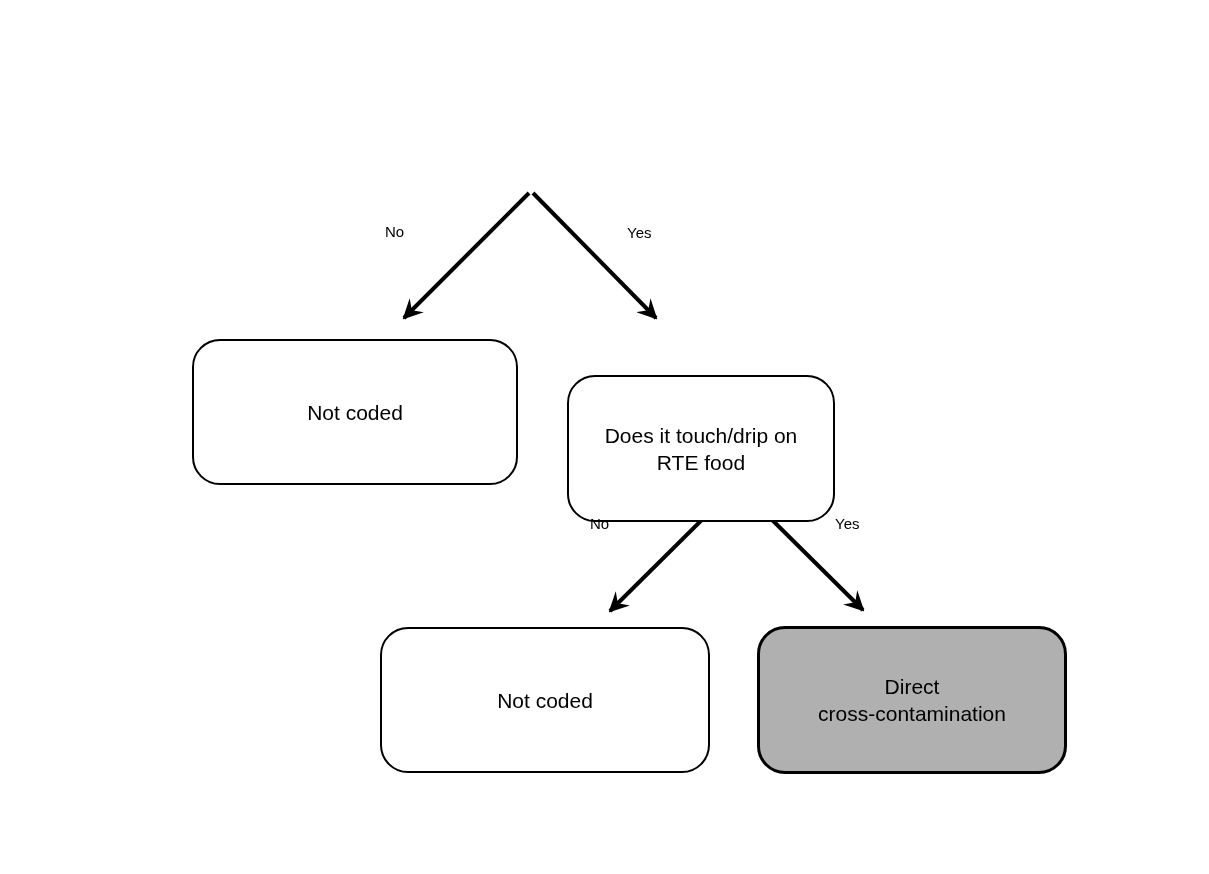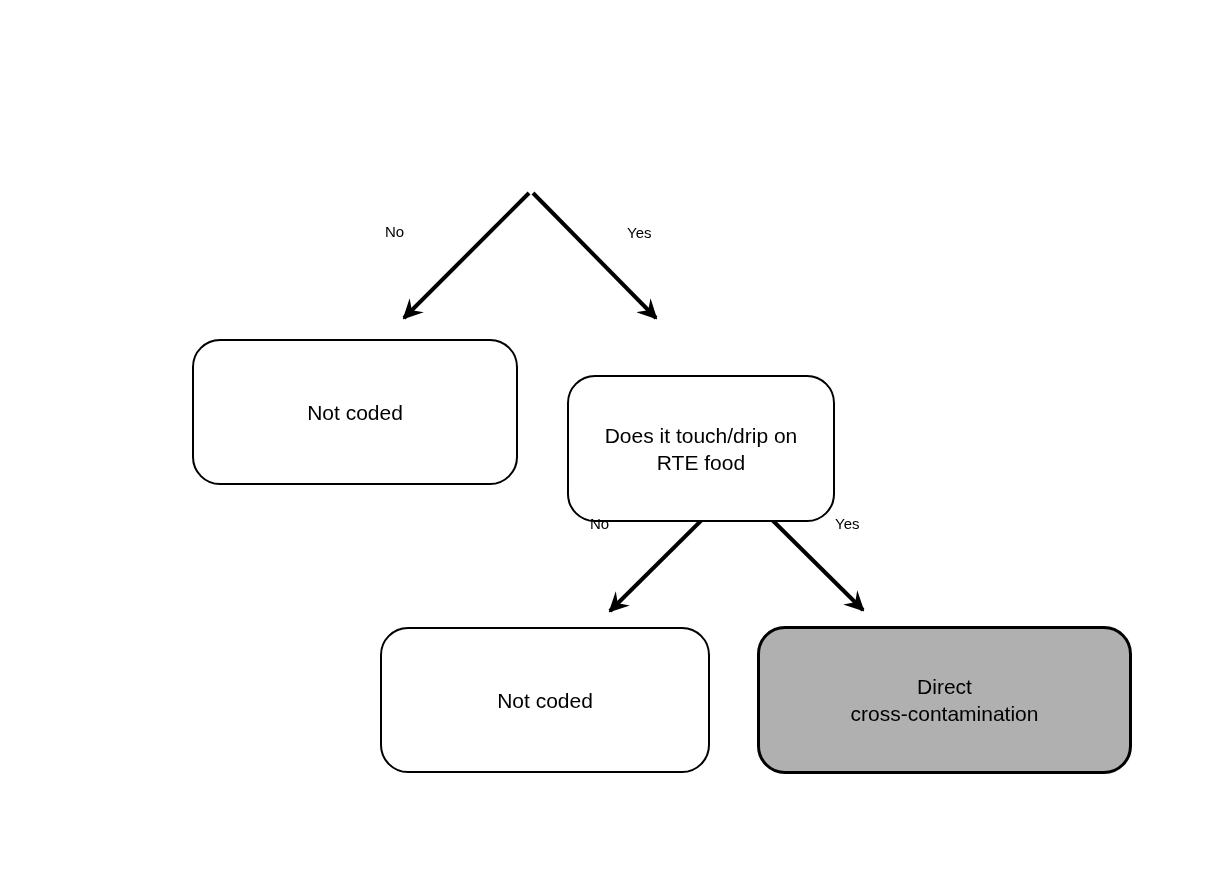--- a/index.html
+++ b/index.html
@@ -51,21 +51,21 @@
   .node-touch-drip {
     left: 567px; top: 339px;
     width: 268px; height: 147px; margin-top: 36px;
   }
   .node-not-coded-bottom {
     left: 380px; top: 627px;
     width: 330px; height: 146px;
   }
   .node-direct {
     left: 757px; top: 626px;
-    width: 375px; height: 148px;
+    width: 310px; height: 148px;
     background: #b0b0b0;
     border-width: 3px;
   }
   .edge-label {
     position: absolute;
     font-size: 15px;
     line-height: 24px;
   }
   .lbl-root-no  { left: 385px; top: 220px; }
   .lbl-root-yes { left: 627px; top: 221px; }

